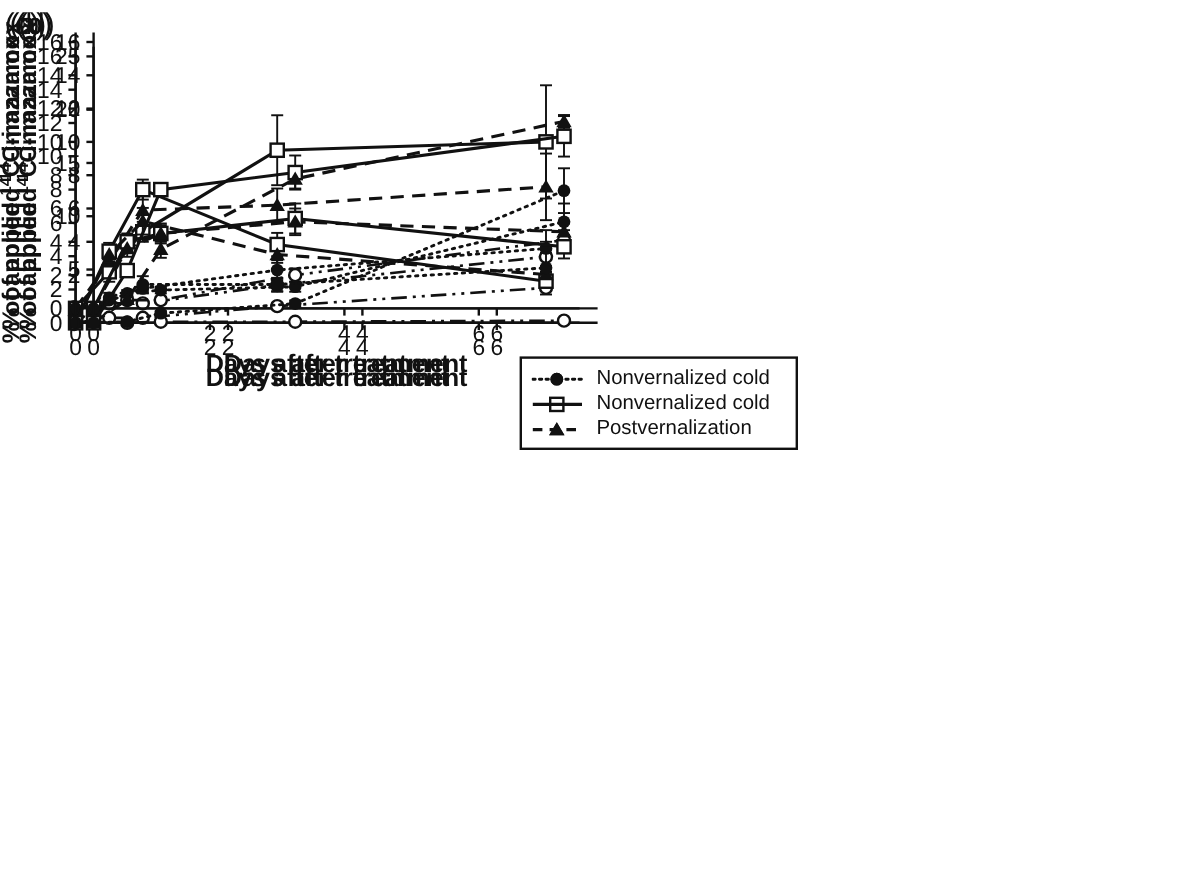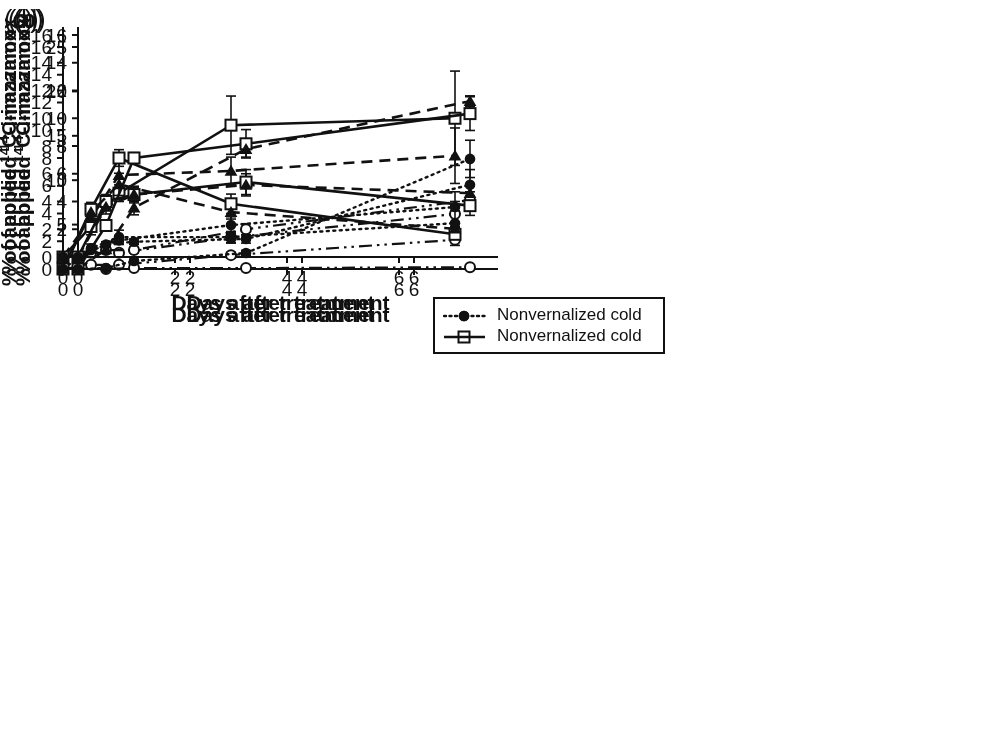--- a/index.html
+++ b/index.html
@@ -536,14 +536,22 @@
         </svg>
       <span class="legend-label">Nonvernalized cold</span>
     </div>
     <div class="legend-row">
       <svg class="legend-marker">
           <rect x="15.5" y="3.5" width="11" height="11" fill="#fff" stroke="#111111" stroke-width="2"></rect>
           <line x1="1" y1="9" x2="42" y2="9" stroke="#111111" stroke-width="2.6"></line>
         </svg>
       <span class="legend-label">Nonvernalized cold</span>
     </div>
+    <div class="legend-row">
+      <svg class="legend-marker">
+          <path d="M 21 2.8 L 27.4 13.8 L 14.6 13.8 Z" fill="#111111"></path>
+          <line x1="1" y1="9" x2="42" y2="9" stroke="#111111" stroke-width="2.6" stroke-dasharray="8 6"></line>
+          <path d="M 21 2.8 L 27.4 13.8 L 14.6 13.8 Z" fill="#111111"></path>
+        </svg>
+      <span class="legend-label">Postvernalization</span>
+    </div>
   </div>
 </div>
 
 </body></html>

